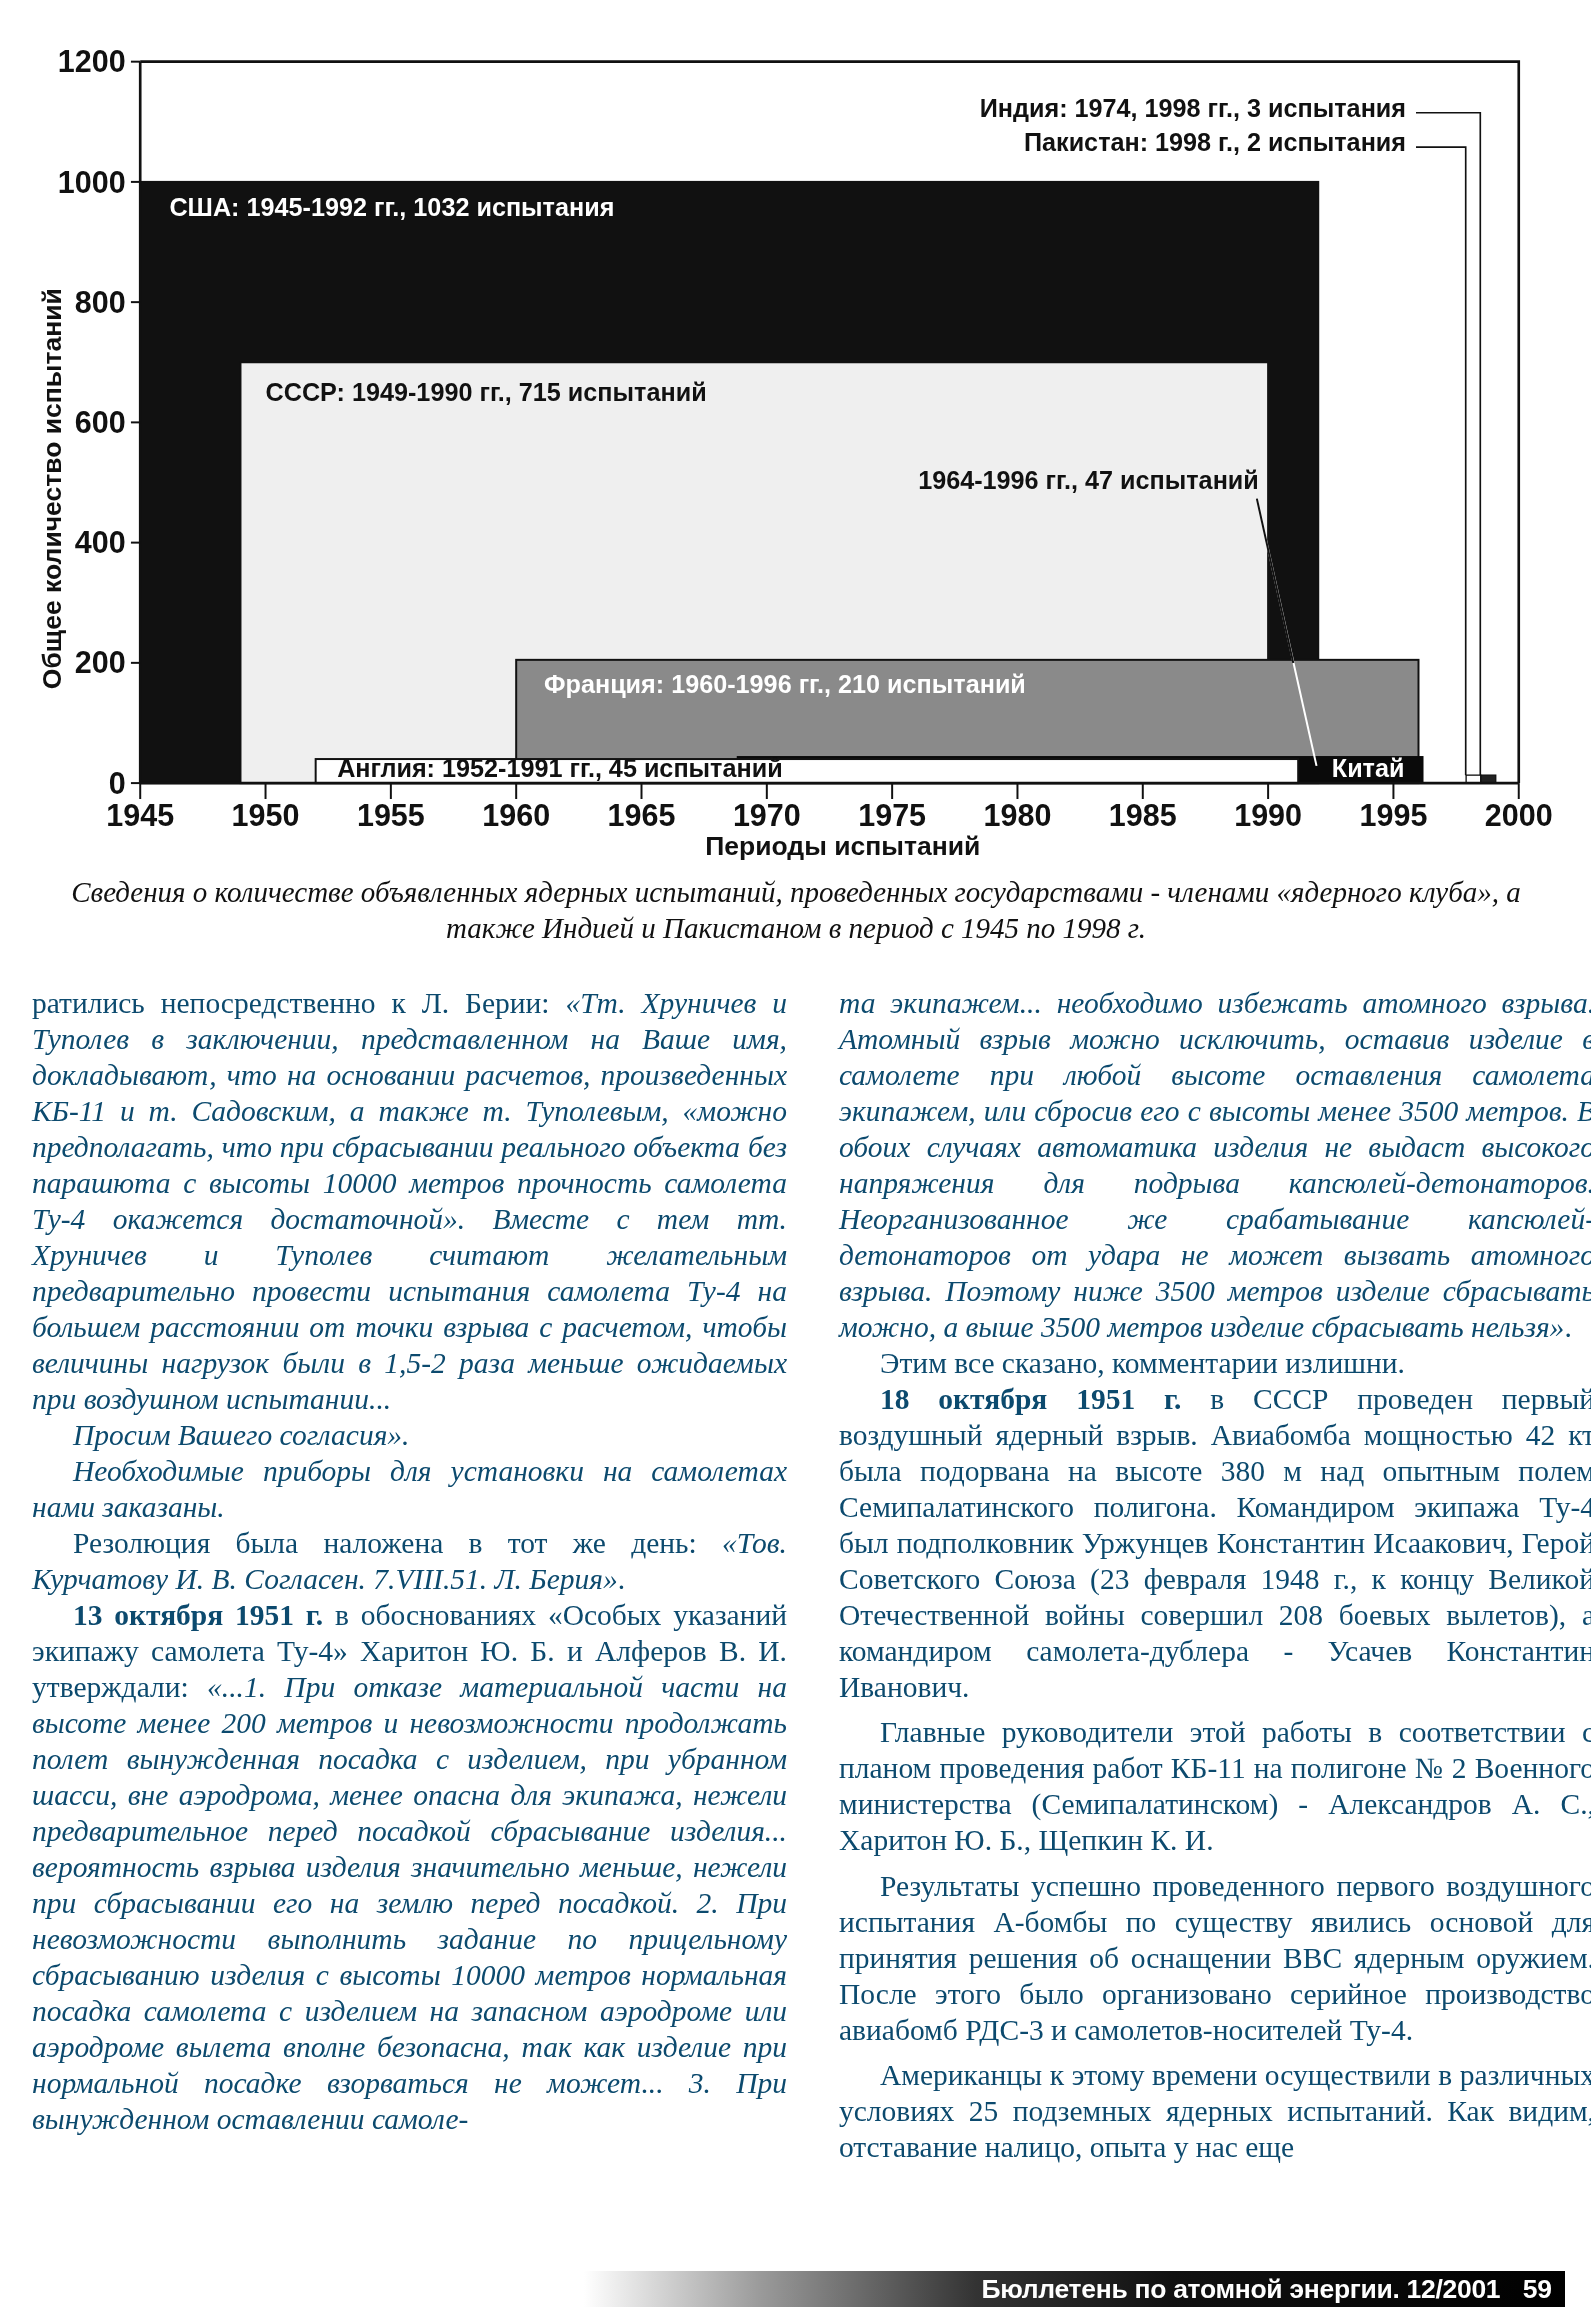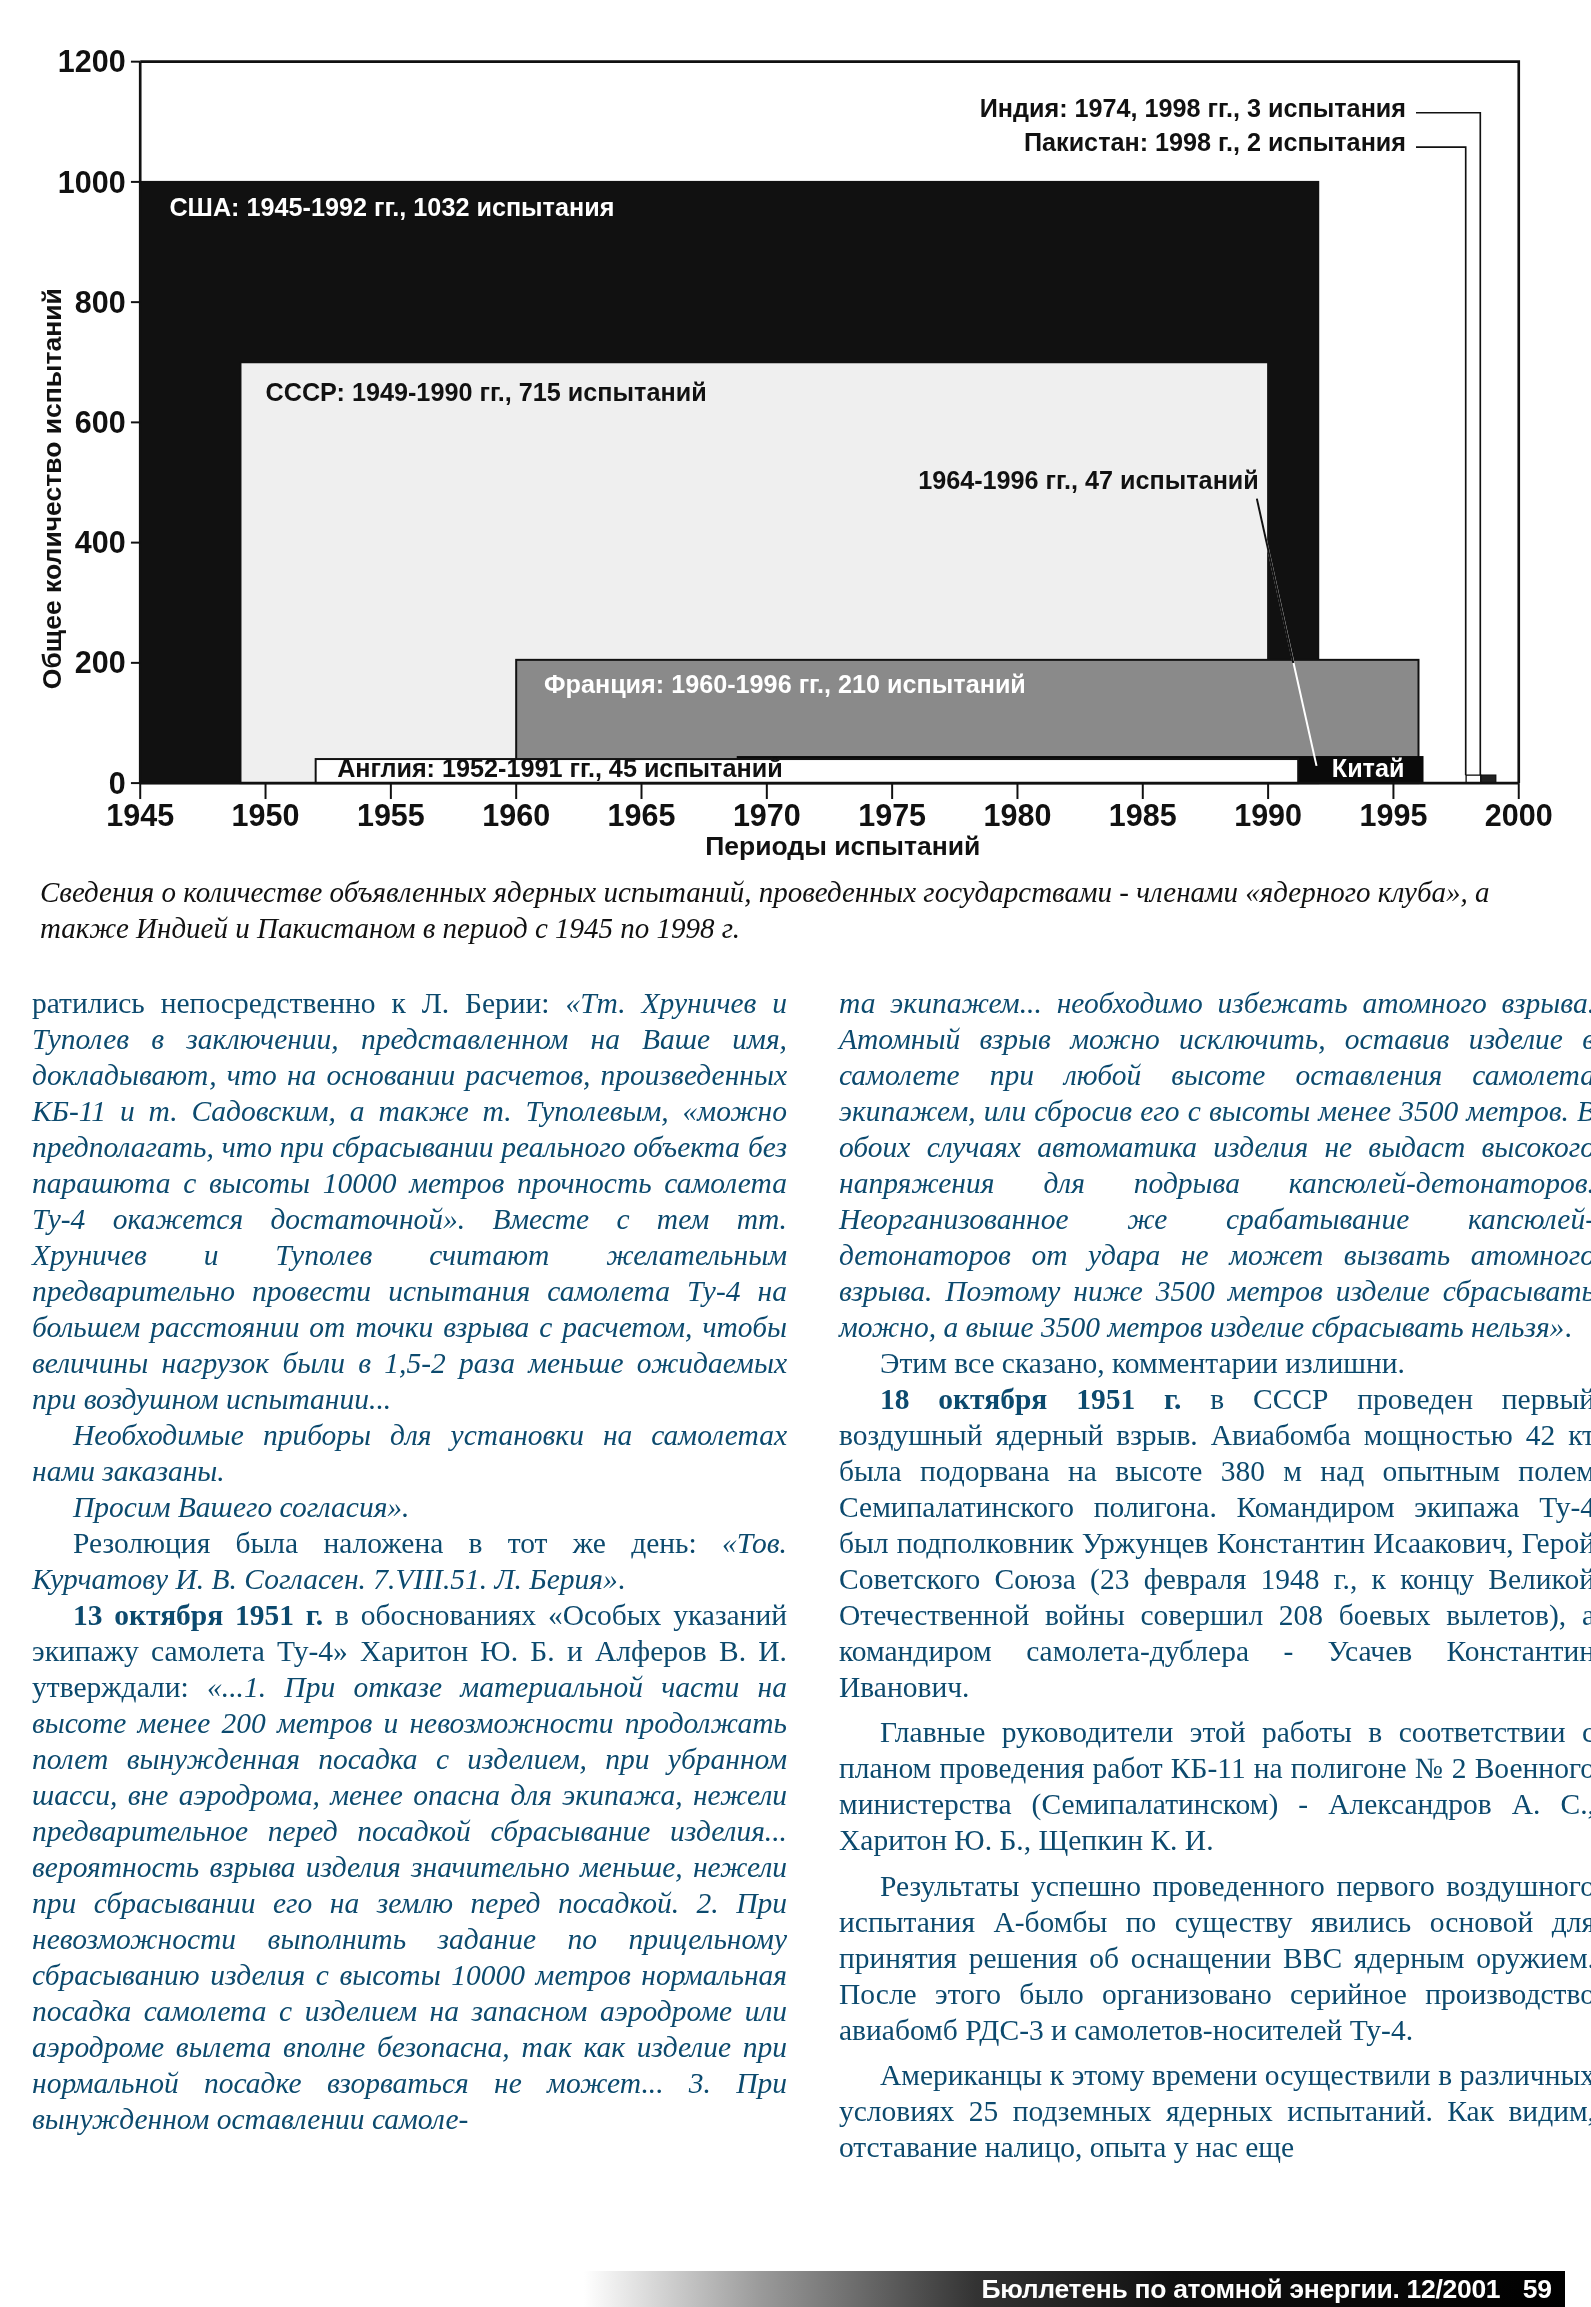--- a/index.html
+++ b/index.html
@@ -1,19 +1,19 @@
 <!DOCTYPE html>
 <html style="font-size:10.6px"><head>
 <meta charset="utf-8">
 <style>
   html, body { margin:0; padding:0; background:#fff; }
   body { width:1592px; height:2307px; position:relative; overflow:hidden; color:#111; }
   #chart { position:absolute; left:0; top:0; width:1592px; height:862px; }
   #chart text { font-family:"Liberation Sans", sans-serif; font-weight:bold; }
-  .caption { position:absolute; left:40px; width:1512px; top:874px; 
+  .caption { position:absolute; left:40px; width:1512px; top:874px; text-align:center;
     font-family:"Liberation Serif", serif; font-style:italic; font-size:29px; line-height:36px; color:#111; }
   .col { position:absolute; top:985px; font-family:"Liberation Serif", serif; font-size:29.5px; line-height:36px;
     text-align:justify; color:#0c4a6e; }
   .col.left { left:32px; width:755px; }
   .col.right { left:813px; width:756px;margin-left:26px; }
   .col p { margin:0; text-indent:0; }
   .col p.ind { text-indent:41px; }
   .col p.gap { margin-top:9.3px; }
   .it { font-style:italic; }
   .b { font-weight:bold; }
@@ -94,22 +94,22 @@
       <text x="2120" y="228" font-size="38" fill="#111" text-anchor="end">Пакистан: 1998 г., 2 испытания</text>
       <polyline points="2135,170 2232,170 2232,1169" fill="none" stroke="#111" stroke-width="2.5"></polyline>
       <polyline points="2135,222 2210,222 2210,1169" fill="none" stroke="#111" stroke-width="2.5"></polyline>
     </g>
 </svg>
 
 <div class="caption">Сведения о количестве объявленных ядерных испытаний, проведенных государствами - членами «ядерного клуба», а также Индией и Пакистаном в период с 1945 по 1998 г.</div>
 
 <div class="col left" id="col-left">
     <p><span>ратились непосредственно к Л. Берии: </span><span class="it">«Тт. Хруничев и Туполев в заключении, представленном на Ваше имя, докладывают, что на основании расчетов, произведенных КБ-11 и т. Садовским, а также т. Туполевым, «можно предполагать, что при сбрасывании реального объекта без парашюта с высоты 10000 метров прочность самолета Ту-4 окажется достаточной». Вместе с тем тт. Хруничев и Туполев считают желательным предварительно провести испытания самолета Ту-4 на большем расстоянии от точки взрыва с расчетом, чтобы величины нагрузок были в 1,5-2 раза меньше ожидаемых при воздушном испытании...</span></p>
+    <p class="ind"><span class="it">Просим Вашего согласия».</span></p>
     <p class="ind"><span class="it">Необходимые приборы для установки на самолетах нами заказаны.</span></p>
-    <p class="ind"><span class="it">Просим Вашего согласия».</span></p>
     <p class="ind"><span>Резолюция была наложена в тот же день: </span><span class="it">«Тов. Курчатову И. В. Согласен. 7.VIII.51. Л. Берия»</span><span>.</span></p>
     <p class="ind"><span class="b">13 октября 1951 г.</span><span> в обоснованиях «Особых указаний экипажу самолета Ту-4» Харитон Ю. Б. и Алферов В. И. утверждали: </span><span class="it">«...1. При отказе материальной части на высоте менее 200 метров и невозможности продолжать полет вынужденная посадка с изделием, при убранном шасси, вне аэродрома, менее опасна для экипажа, нежели предварительное перед посадкой сбрасывание изделия... вероятность взрыва изделия значительно меньше, нежели при сбрасывании его на землю перед посадкой. 2. При невозможности выполнить задание по прицельному сбрасыванию изделия с высоты 10000 метров нормальная посадка самолета с изделием на запасном аэродроме или аэродроме вылета вполне безопасна, так как изделие при нормальной посадке взорваться не может... 3. При вынужденном оставлении самоле-</span></p>
   </div>
 <div class="col right" id="col-right">
     <p><span class="it">та экипажем... необходимо избежать атомного взрыва. Атомный взрыв можно исключить, оставив изделие в самолете при любой высоте оставления самолета экипажем, или сбросив его с высоты менее 3500 метров. В обоих случаях автоматика изделия не выдаст высокого напряжения для подрыва капсюлей-детонаторов. Неорганизованное же срабатывание капсюлей-детонаторов от удара не может вызвать атомного взрыва. Поэтому ниже 3500 метров изделие сбрасывать можно, а выше 3500 метров изделие сбрасывать нельзя»</span><span>.</span></p>
     <p class="ind"><span>Этим все сказано, комментарии излишни.</span></p>
     <p class="ind"><span class="b">18 октября 1951 г.</span><span> в СССР проведен первый воздушный ядерный взрыв. Авиабомба мощностью 42 кт была подорвана на высоте 380 м над опытным полем Семипалатинского полигона. Командиром экипажа Ту-4 был подполковник Уржунцев Константин Исаакович, Герой Советского Союза (23 февраля 1948 г., к концу Великой Отечественной войны совершил 208 боевых вылетов), а командиром самолета-дублера - Усачев Константин Иванович.</span></p>
     <p class="ind gap"><span>Главные руководители этой работы в соответствии с планом проведения работ КБ-11 на полигоне № 2 Военного министерства (Семипалатинском) - Александров А. С., Харитон Ю. Б., Щепкин К. И.</span></p>
     <p class="ind gap"><span>Результаты успешно проведенного первого воздушного испытания А-бомбы по существу явились основой для принятия решения об оснащении ВВС ядерным оружием. После этого было организовано серийное производство авиабомб РДС-3 и самолетов-носителей Ту-4.</span></p>
     <p class="ind gap"><span>Американцы к этому времени осуществили в различных условиях 25 подземных ядерных испытаний. Как видим, отставание налицо, опыта у нас еще</span></p>

